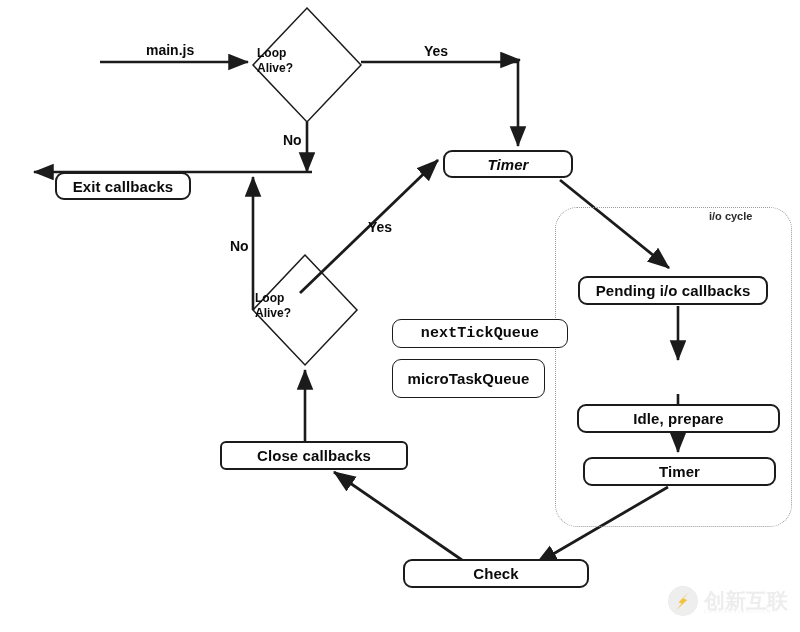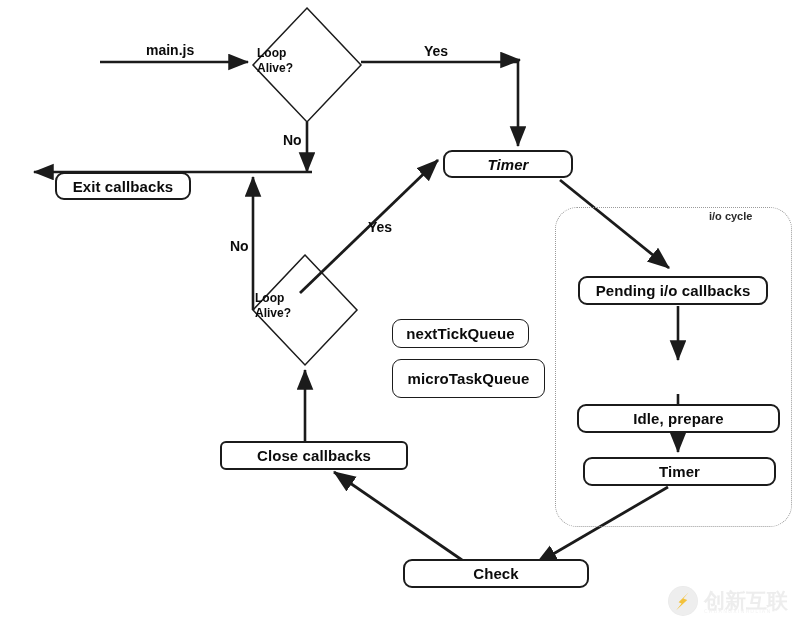--- a/index.html
+++ b/index.html
@@ -150,21 +150,21 @@
   <div class="edge-label" style="left:368px;top:219px;">Yes</div>
 
   <div class="node" style="left:55px;top:172px;width:136px;height:28px;">
     <span>Exit callbacks</span>
   </div>
 
   <div class="node" style="left:443px;top:150px;width:130px;height:28px;font-style:italic;">
     <span>Timer</span>
   </div>
 
-  <div class="node thin" style="left:392px;top:319px;width:137px;height:29px;">
+  <div class="node thin" style="left:392px;top:319px;width:176px;height:29px;font-family:Liberation Mono, monospace;">
     <span>nextTickQueue</span>
   </div>
 
   <div class="node thin" style="left:392px;top:359px;width:153px;height:39px;">
     <span>microTaskQueue</span>
   </div>
 
   <div class="node" style="left:578px;top:276px;width:190px;height:29px;">
     <span>Pending i/o callbacks</span>
   </div>

